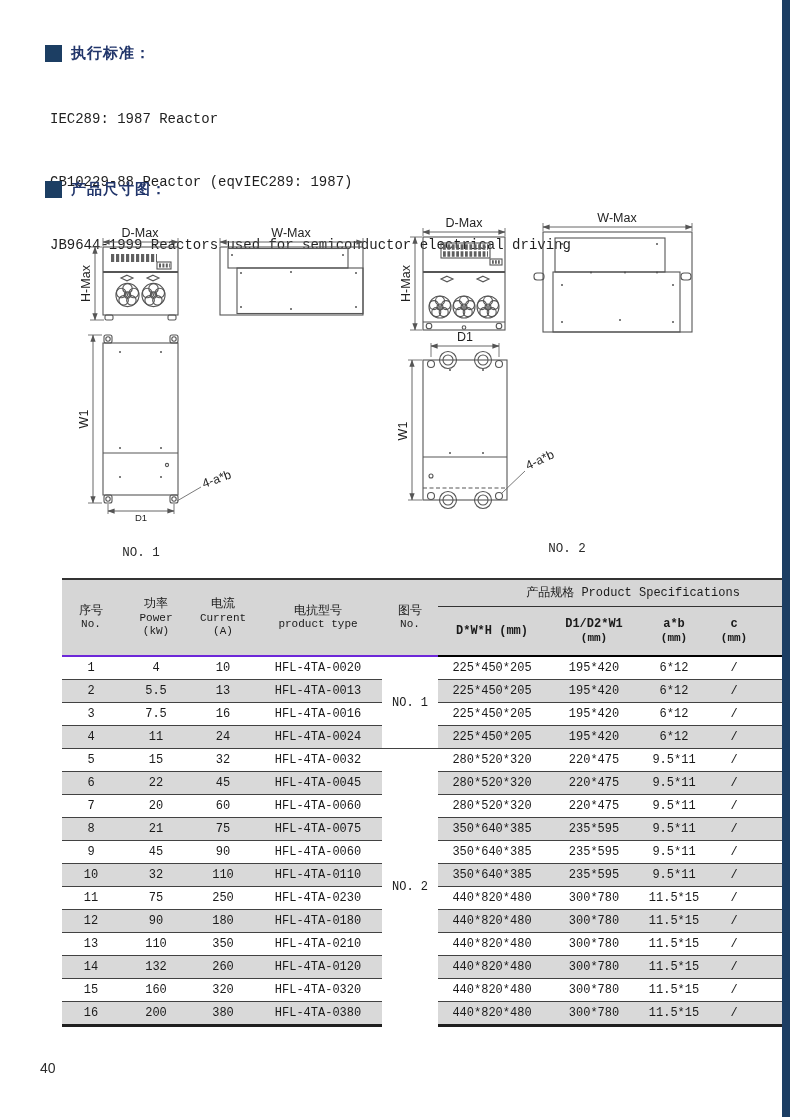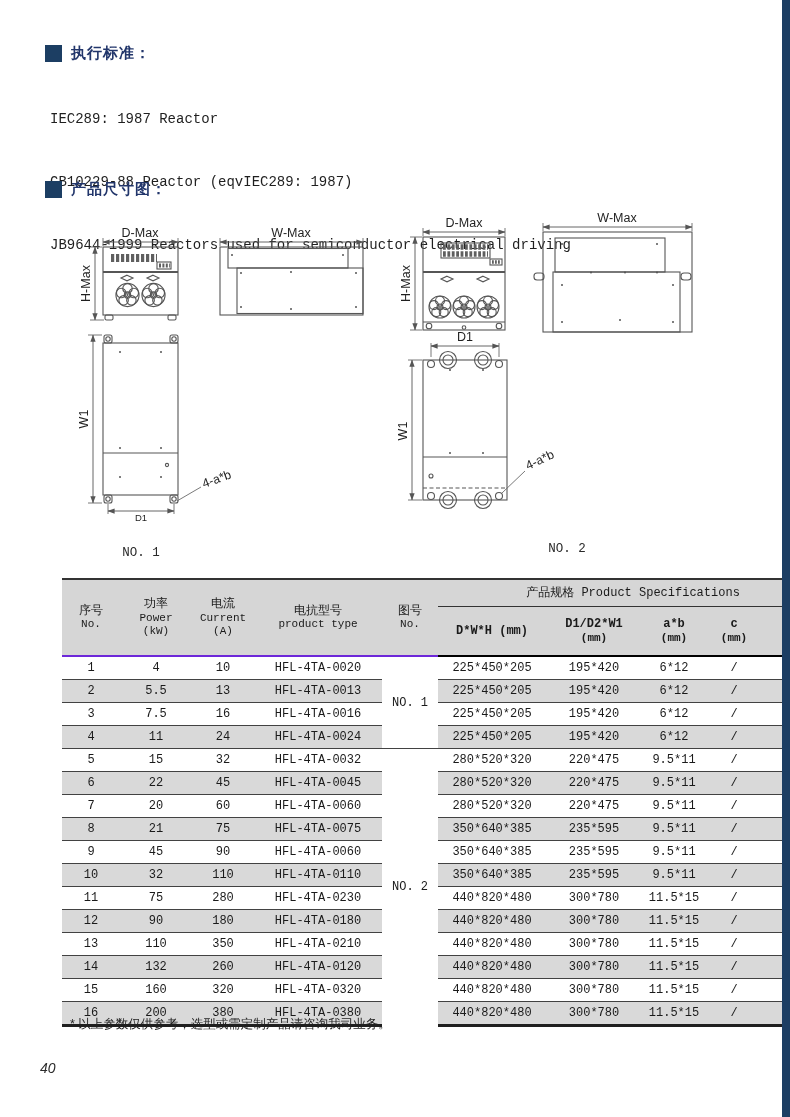--- a/index.html
+++ b/index.html
@@ -42,21 +42,21 @@
   tr.hB th{height:46px;border-bottom:2px solid #000000;font-weight:bold;}
   th.hl{border-bottom:2px solid #6d28d9;}
   table.spec td{height:22px;padding:0;text-align:center;vertical-align:middle;
                 border-top:1.8px solid #424242;background:#ffffff;}
   tbody tr.alt td{background:#d9d9d9;}
   td.fig-cell{background:#ffffff !important;}
   tbody tr:last-child td{border-bottom:3px solid #1f1f1f;}
 
   .footnote{position:absolute;left:70px;top:1016px;font-size:12.5px;color:#222;}
   .pageno{position:absolute;left:40px;top:1060px;font-size:14px;color:#2b2b2b;
-          font-family:"Liberation Sans",sans-serif;font-style:italic;}
+          font-family:"Liberation Sans",sans-serif;}
 </style>
 </head>
 <body>
 
 <div class="page">
 
   <svg width="0" height="0" style="position:absolute" aria-hidden="true">
     <defs>
       <marker id="arr" viewBox="0 0 8 6" refX="7.6" refY="3" markerWidth="7" markerHeight="5.4" orient="auto-start-reverse" markerUnits="userSpaceOnUse">
         <path d="M0,0L8,3L0,6Z" fill="#555"></path>
@@ -439,21 +439,21 @@
           <td>HFL-4TA-0110</td>
           <td>350*640*385</td>
           <td>235*595</td>
           <td>9.5*11</td>
           <td>/</td>
           <td>/</td>
         </tr>
         <tr>
           <td>11</td>
           <td>75</td>
-          <td>280</td>
+          <td>250</td>
           <td>HFL-4TA-0230</td>
           <td>440*820*480</td>
           <td>300*780</td>
           <td>11.5*15</td>
           <td>/</td>
           <td>/</td>
         </tr>
         <tr class="alt">
           <td>12</td>
           <td>90</td>
@@ -505,16 +505,15 @@
           <td>HFL-4TA-0380</td>
           <td>440*820*480</td>
           <td>300*780</td>
           <td>11.5*15</td>
           <td>/</td>
           <td>/</td>
         </tr>
       </tbody>
   </table>
 
-  <div class="footnote">* 以上参数仅供参考，选型或需定制产品请咨询我司业务。</div>
   <div class="pageno">40</div>
   <div class="edge-bar"></div>
 </div>
 
 </body></html>

